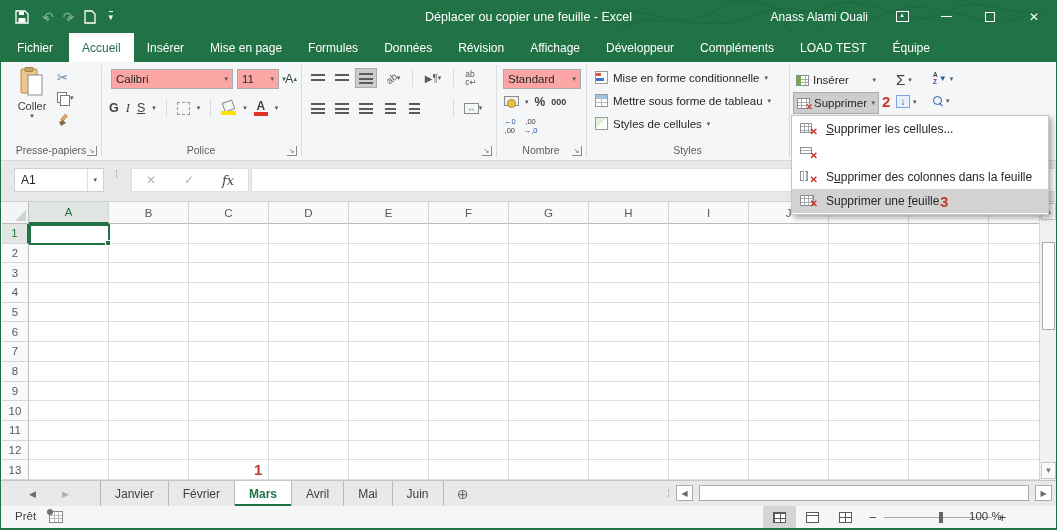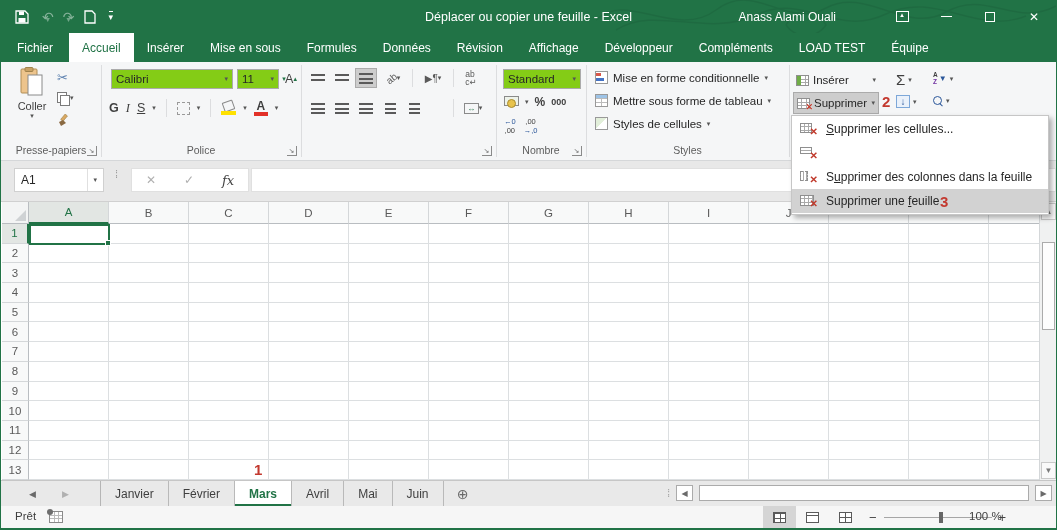--- a/index.html
+++ b/index.html
@@ -9,21 +9,21 @@
 
   
   .titlebar { position:absolute; left:0; top:0; width:100%; height:33px; background:#217346; color:#fff; }
   .flourish { position:absolute; right:0; top:0; height:33px; width:470px; opacity:.35; pointer-events:none; }
   .qat { position:absolute; left:14px; top:0; height:33px; display:flex; align-items:center; gap:13px; }
   .qat .ic { font-size:14px; color:#fff; line-height:1; }
   .dim { opacity:.45; }
   .mini-caret { font-size:8px; margin-left:-8px; opacity:.8; }
   .title-text { position:absolute; left:0; right:0; top:0; height:33px; display:flex; align-items:center; justify-content:center; font-size:12.5px; }
   .tb-right { position:absolute; right:0; top:0; height:33px; display:flex; align-items:center; }
-  .username { font-size:12px; margin-right:44px; }
+  .username { font-size:12px; margin-right:12px; }
   .winbtn { width:44px; height:33px; display:flex; align-items:center; justify-content:center; font-size:12px; }
   .ribopt-box { width:13px; height:11px; border:1px solid #fff; display:flex; align-items:flex-start; justify-content:center; font-size:7px; line-height:6px; }
   .maxbox { width:10px; height:10px; border:1px solid #fff; }
   .minbar { width:11px; height:1px; background:#fff; }
 
   
   .tabrow { position:absolute; left:0; top:33px; width:100%; height:29px; background:#217346; display:flex; align-items:stretch; }
   .rtab { color:#fff; font-size:12px; padding:0 13px; display:flex; align-items:center; }
   .rtab.file { padding:0 16px; }
   .rtab.active { background:#fff; color:#217346; }
@@ -47,21 +47,21 @@
   .paste-btn { position:absolute; left:10px; top:5px; width:42px; height:72px; display:flex; flex-direction:column; align-items:center; }
   .paste-btn .lbl { font-size:11px; color:#3f3f3f; margin-top:3px; }
   .clip-small { position:absolute; left:56px; display:flex; align-items:center; gap:2px; }
   .scissors { color:#5f83b0; font-size:13px; }
   .copyic { position:relative; width:11px; height:12px; }
   .copyic::before, .copyic::after { content:""; position:absolute; width:8px; height:9px; border:1px solid #7a7a7a; background:#fff; }
   .copyic::before { left:0; top:0; } .copyic::after { left:3px; top:3px; }
   .brush { width:13px; height:13px; }
 
   
-  .selbox { background:#84cc16; border:1px solid #ababab; font-size:11.5px; color:#262626; display:flex; align-items:center; padding:0 4px; height:20px; }
+  .selbox { background:#fca5a5; border:1px solid #ababab; font-size:11.5px; color:#262626; display:flex; align-items:center; padding:0 4px; height:20px; }
   .selbox .caret { margin-left:auto; }
   .fbtn { font-size:12.5px; color:#3f3f3f; display:flex; align-items:center; justify-content:center; height:20px; }
   .bold { font-weight:bold; } .ital { font-style:italic; font-family:"Liberation Serif", serif; }
   .undl { text-decoration:underline; }
   .a-up::after { content:"▴"; font-size:7px; color:#217346; vertical-align:top; }
   .a-dn::after { content:"▾"; font-size:7px; color:#217346; vertical-align:top; }
   .border-ic { width:13px; height:13px; border:1px dashed #9a9a9a; }
   .bucket { position:relative; width:15px; height:14px; }
   .bucket::before { content:""; position:absolute; left:2px; top:0; width:9px; height:8px; border:1.3px solid #8a8a8a; transform:rotate(-20deg); border-radius:1px; background:#f5f6f7; }
   .bucket::after { content:""; position:absolute; left:0; bottom:0; width:15px; height:4px; background:#ffe100; }
@@ -236,21 +236,21 @@
           <span class="maxbox"></span>
         </span>
       <span class="winbtn">✕</span>
     </div>
   </div>
 
   <div class="tabrow">
     <span class="rtab file">Fichier</span>
     <span class="rtab active">Accueil</span>
     <span class="rtab">Insérer</span>
-    <span class="rtab">Mise en sous</span>
+    <span class="rtab">Mise en page</span>
     <span class="rtab">Formules</span>
     <span class="rtab">Données</span>
     <span class="rtab">Révision</span>
     <span class="rtab">Affichage</span>
     <span class="rtab">Développeur</span>
     <span class="rtab">Compléments</span>
     <span class="rtab">LOAD TEST</span>
     <span class="rtab">Équipe</span>
   </div>
 

